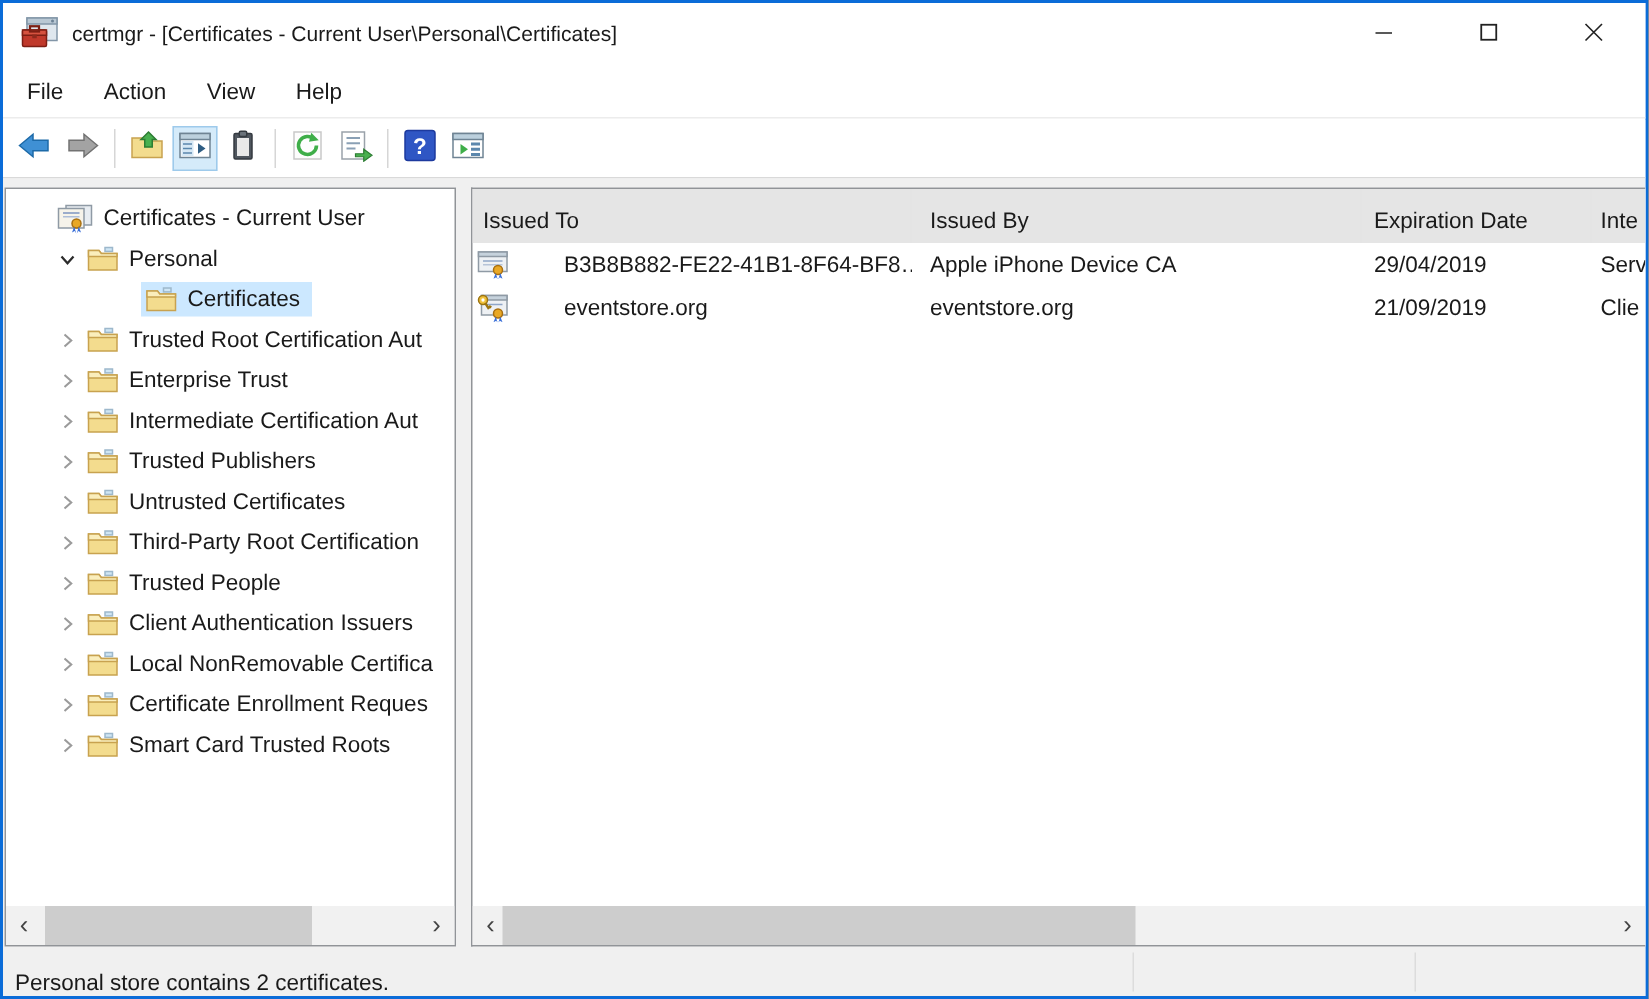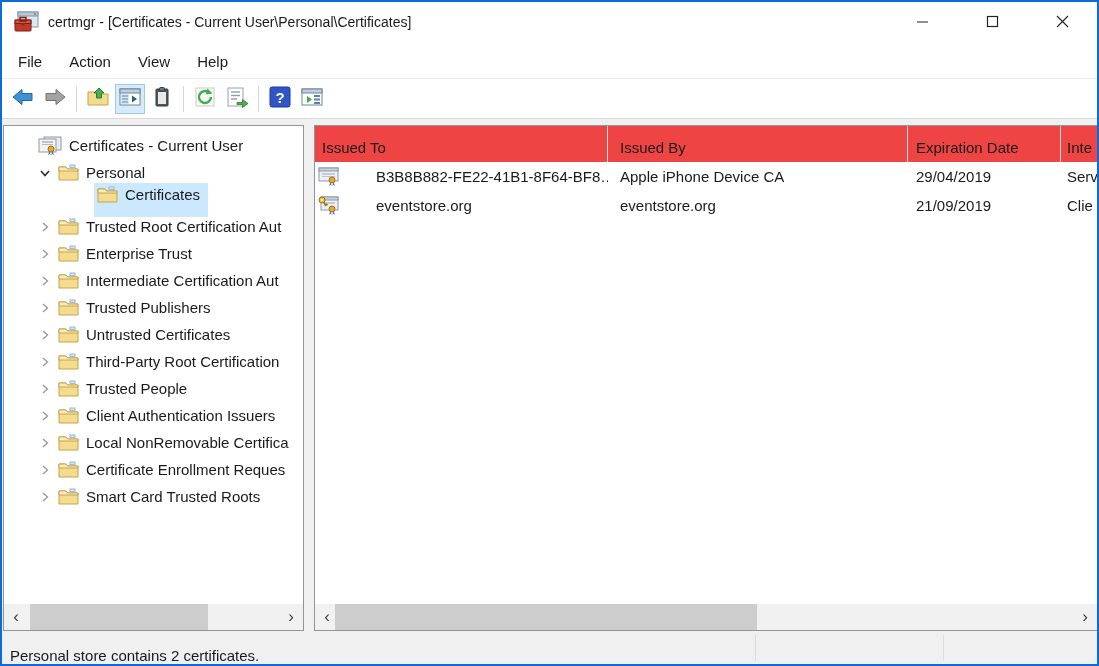--- a/index.html
+++ b/index.html
@@ -31,24 +31,24 @@
   .tree-pane{left:1px;width:301px;height:506px;overflow:hidden;}
   .list-pane{left:312px;width:783px;height:506px;border-right:none;overflow:hidden;}
   
   .tree{position:absolute;left:0;top:0;right:0;bottom:26px;overflow:hidden;padding-top:6px;}
   .trow{height:27px;display:flex;align-items:center;font-size:15px;white-space:nowrap;margin-left:28px;}
   .chev{width:26px;display:flex;align-items:center;justify-content:center;flex:0 0 26px;}
   .trow .ic{margin-right:7px;flex:0 0 auto;display:flex;}
   .lvl0{padding-left:6px;}
   .lvl1{padding-left:0;}
   .lvl2{padding-left:62px;}
-  .sel-wrap{display:flex;align-items:center;background:#cce8ff;padding:3px 8px 14px 3px;}
+  .sel-wrap{display:flex;align-items:center;background:#cce8ff;padding:3px 8px 3px 3px;}
   .sel-wrap .ic{margin-right:7px;display:flex;}
   
-  .lheader{position:absolute;left:0;top:0;right:0;height:36px;display:flex;font-size:15px;background:#ef4444;}
+  .lheader{position:absolute;left:0;top:0;right:0;height:36px;display:flex;font-size:15px;background:#e5e5e5;}
   .hcell{display:flex;align-items:flex-end;padding-bottom:6px;border-right:1px solid #e4e4e4;overflow:hidden;white-space:nowrap;}
   .hc1{width:293px;padding-left:7px;}
   .hc2{width:300px;padding-left:12px;}
   .hc3{width:153px;padding-left:8px;}
   .hc4{flex:1;padding-left:6px;border-right:none;}
   .sortmark{position:absolute;left:140px;top:1px;}
   .lrows{position:absolute;left:0;top:36px;right:0;}
   .lrow{height:29px;display:flex;align-items:center;font-size:15px;white-space:nowrap;}
   .c1{width:293px;display:flex;align-items:center;padding-left:3px;overflow:hidden;gap:32px;}
   .c1 .ic{margin-right:5px;display:flex;flex:0 0 aupx;}

